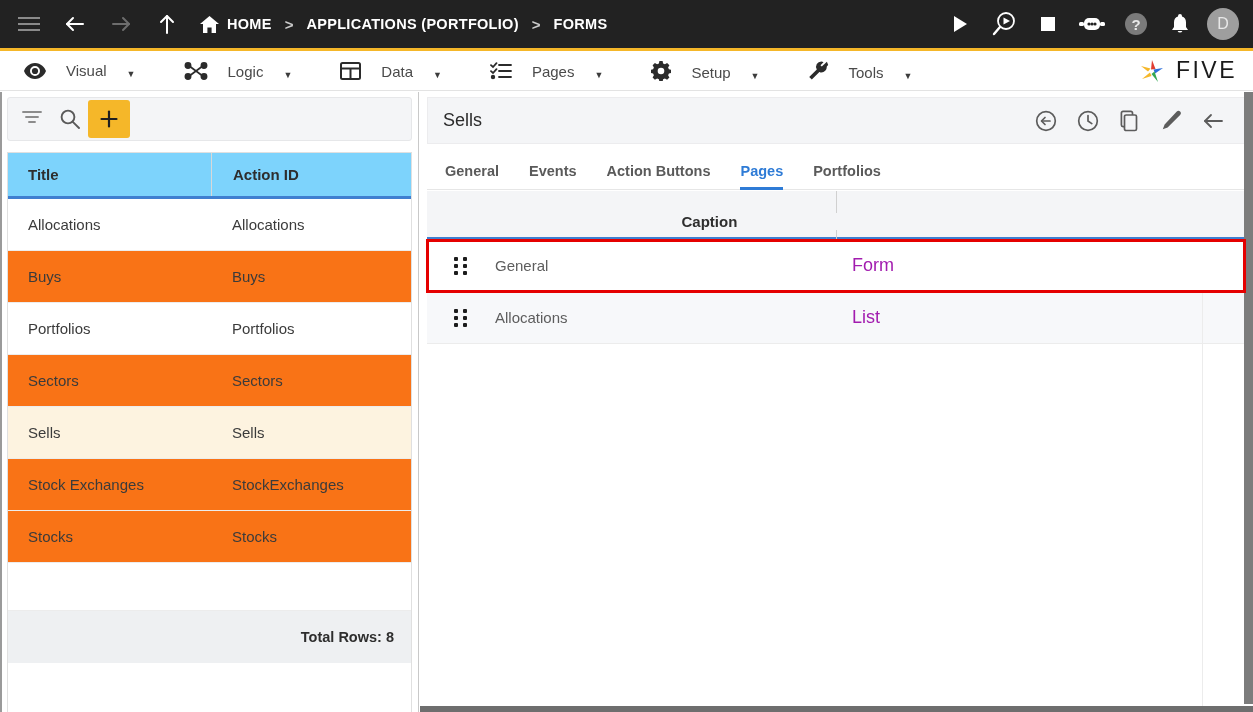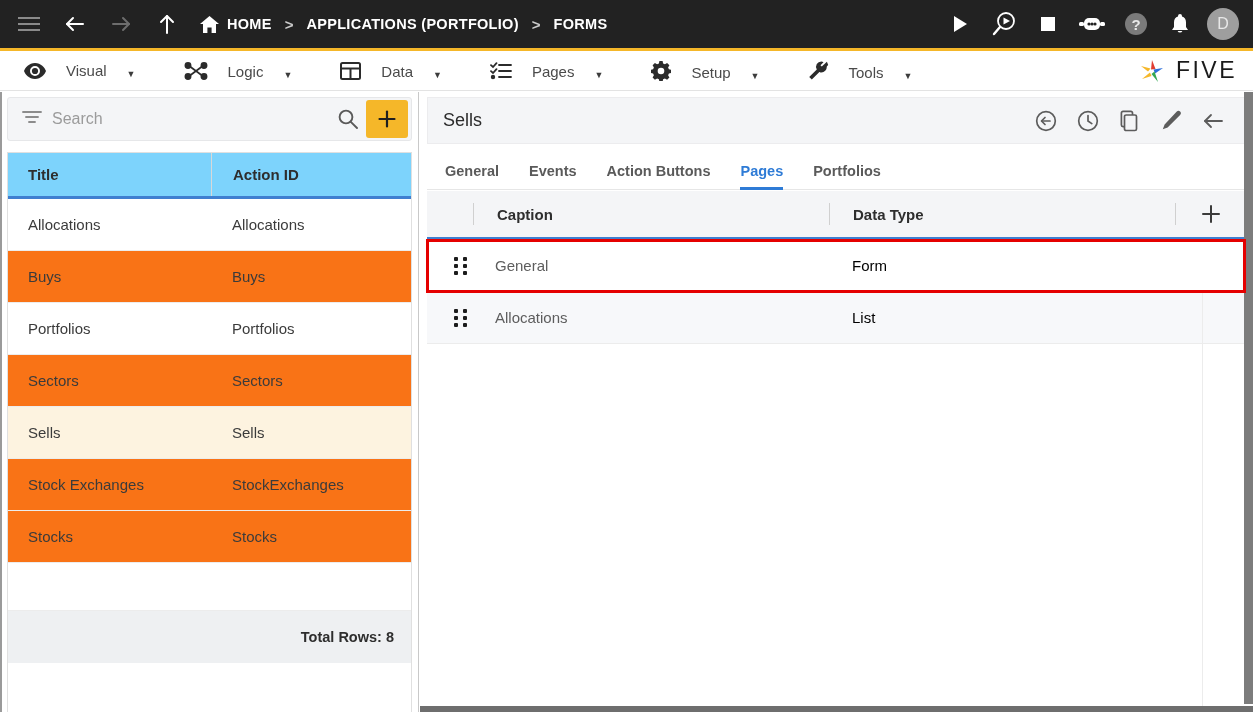--- a/index.html
+++ b/index.html
@@ -149,21 +149,21 @@
     content: ""; position: absolute; left: 0; right: 0; bottom: -1px;
     height: 3px; background: #2e7bd6;
   }
 
   .pages-table {
     position: absolute; left: 7px; top: 99px; width: 818px; height: 600px;
     background: #ffffff;
   }
   .pt-head {
     height: 49px; background: #f4f5f7; display: flex; align-items: center;
-    border-bottom: 3px solid #3f7fd0; position: relative;
+    border-bottom: 3px solid #3f7fd0; position: relative; flex-direction: column;
   }
   .pt-vdiv { width: 1px; height: 22px; background: #d0d0d0; flex: 0 0 auto; }
   .pt-h-cap {
     width: 355px; padding-left: 23px; font-size: 15px; font-weight: bold;
     color: #2e2e2e;
   }
   .pt-h-type {
     width: 345px; padding-left: 23px; font-size: 15px; font-weight: bold;
     color: #2e2e2e;
   }
@@ -176,21 +176,21 @@
   .pt-row.odd { background: #ffffff; }
   .pt-row.even { background: #f7f8fa; }
   .pt-row.highlighted { outline: 3px solid #e50000; outline-offset: -2px; z-index: 5; }
   .drag-handle {
     width: 68px; display: flex; align-items: center; justify-content: center;
     cursor: grab;
   }
   .dots { display: grid; grid-template-columns: 5px 5px; gap: 3px 4px; }
   .dots i { width: 4px; height: 4px; background: #1c1c1c; border-radius: 1px; display: block; }
   .pt-c-cap { width: 357px; font-size: 15px; color: #5d5d5d; }
-  .pt-c-type { width: 345px; font-size: 15px; color: #000000; }
+  .pt-c-type { width: 345px; font-size: 18px; color: #a21caf; }
   .pt-col-line {
     position: absolute; left: 775px; top: 49px; bottom: 0; width: 1px;
     background: #ececec;
   }
 
   
   .vscroll {
     position: absolute; right: 0; top: 92px; width: 9px; height: 612px;
     background: #7c7c7c;
   }
@@ -395,21 +395,20 @@
 <div class="left-panel">
 
   <div class="searchbar">
     <span class="filter-icon">
       <svg width="20" height="14" viewBox="0 0 20 14" fill="none" stroke="#8c8c8c" stroke-width="1.9" stroke-linecap="round">
         <path d="M1 2 H19"></path>
           <path d="M4 7 H16"></path>
           <path d="M7 12 H13"></path>
       </svg>
     </span>
-    <input class="search-input" value="" placeholder="Search" style="">
     <span class="search-mag">
       <svg width="20" height="20" viewBox="0 0 20 20" fill="none" stroke="#5a5a5a" stroke-width="1.9">
         <circle cx="8" cy="8" r="6.4"></circle>
           <path d="M12.8 12.8 L19 19" stroke-linecap="round"></path>
       </svg>
     </span>
     <button class="plus-btn">
       <svg width="18" height="18" viewBox="0 0 18 18" stroke="#1f1f1f" stroke-width="2.2" stroke-linecap="round">
         <path d="M9 1.5 V16.5"></path>
           <path d="M1.5 9 H16.5"></path>

